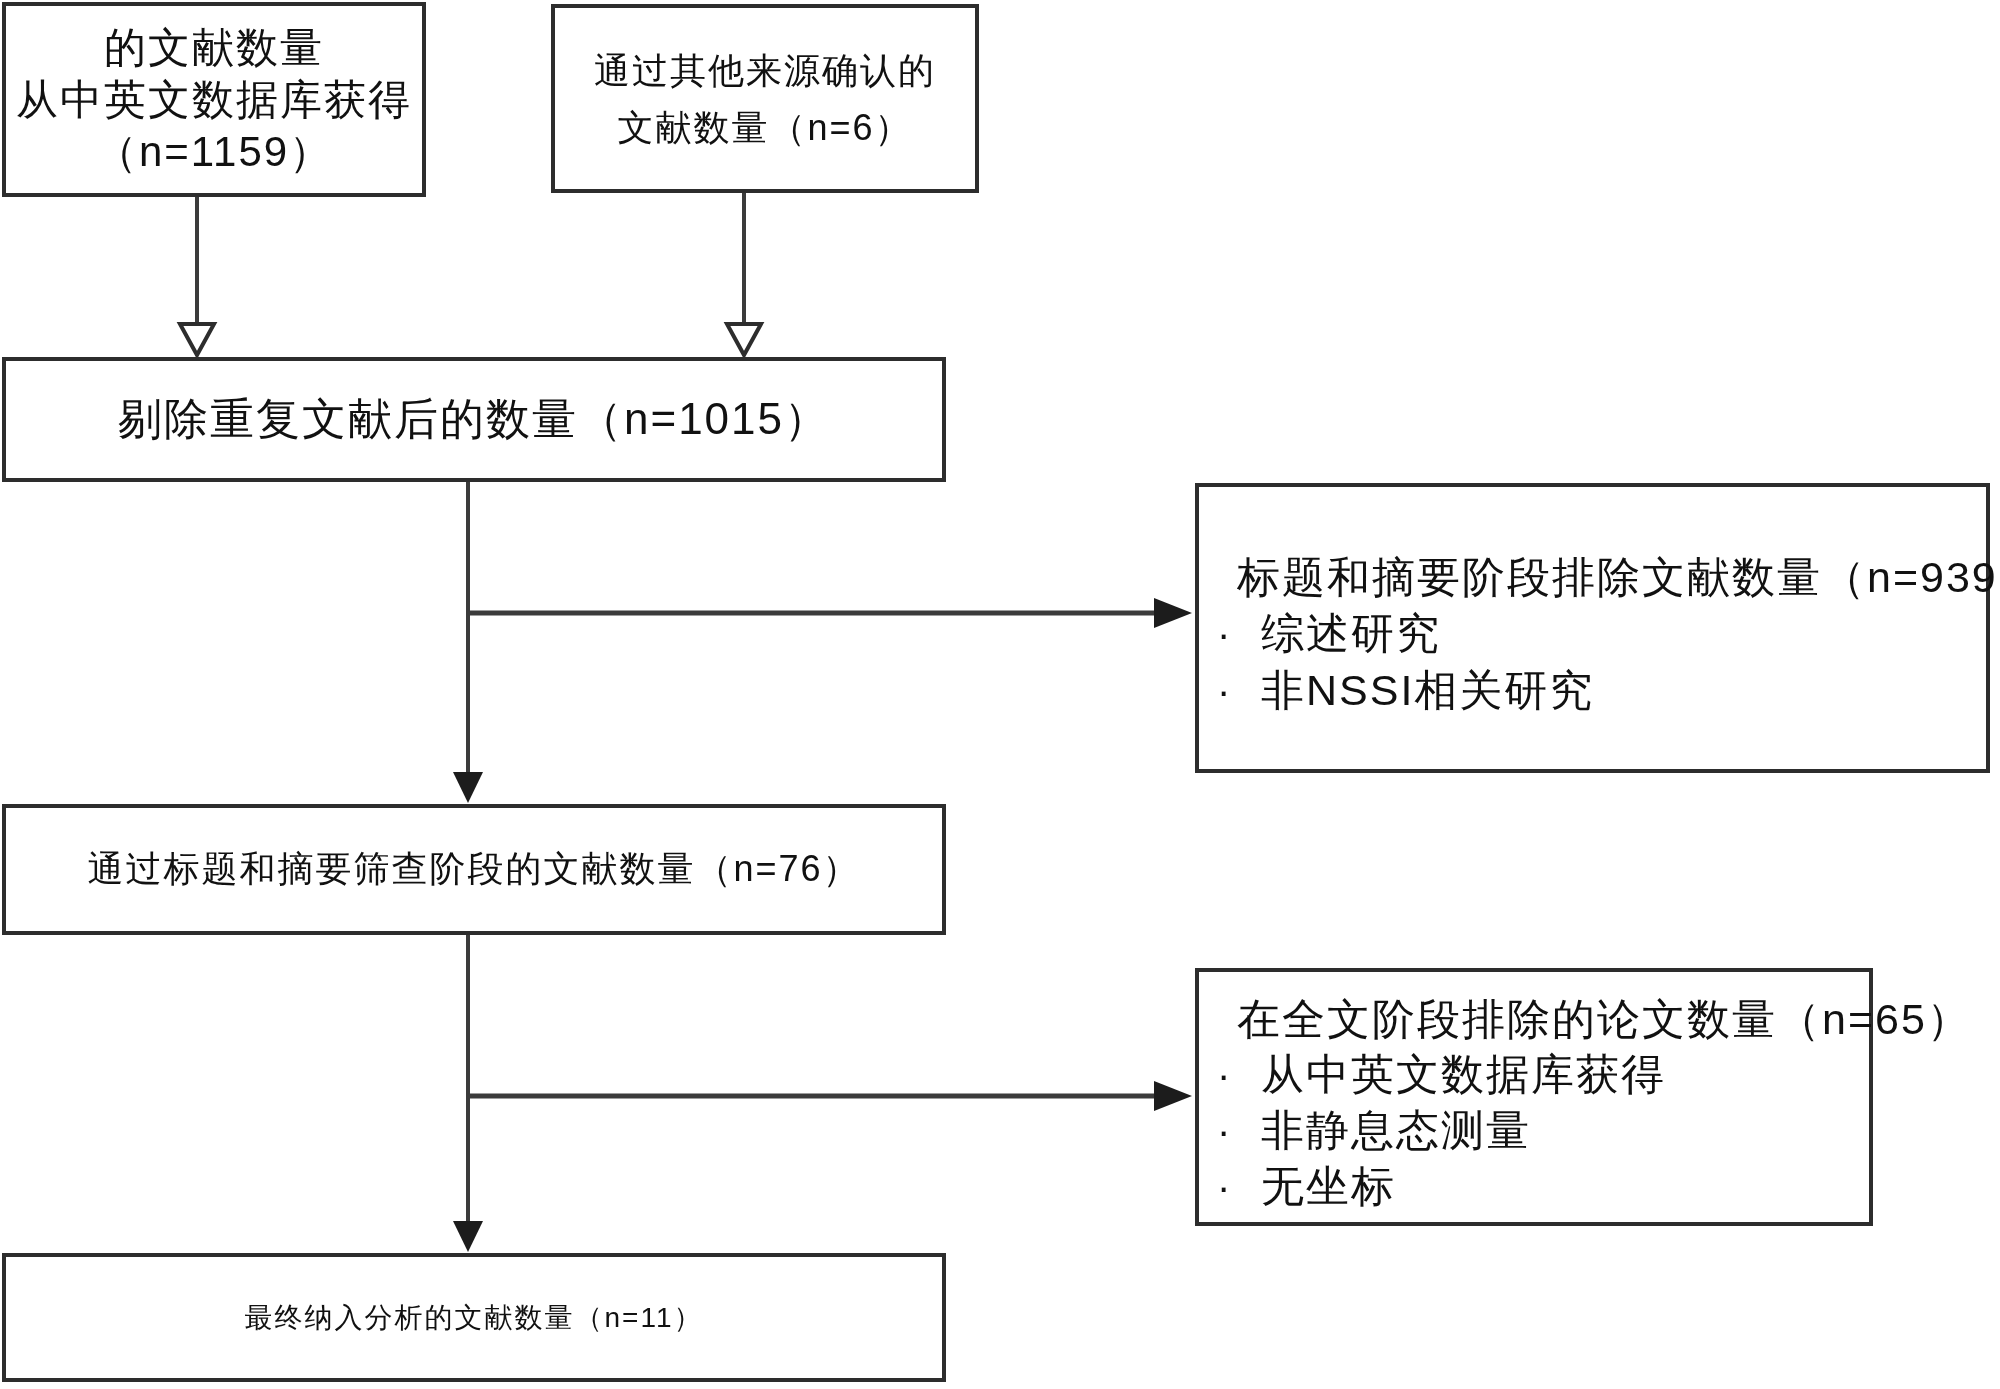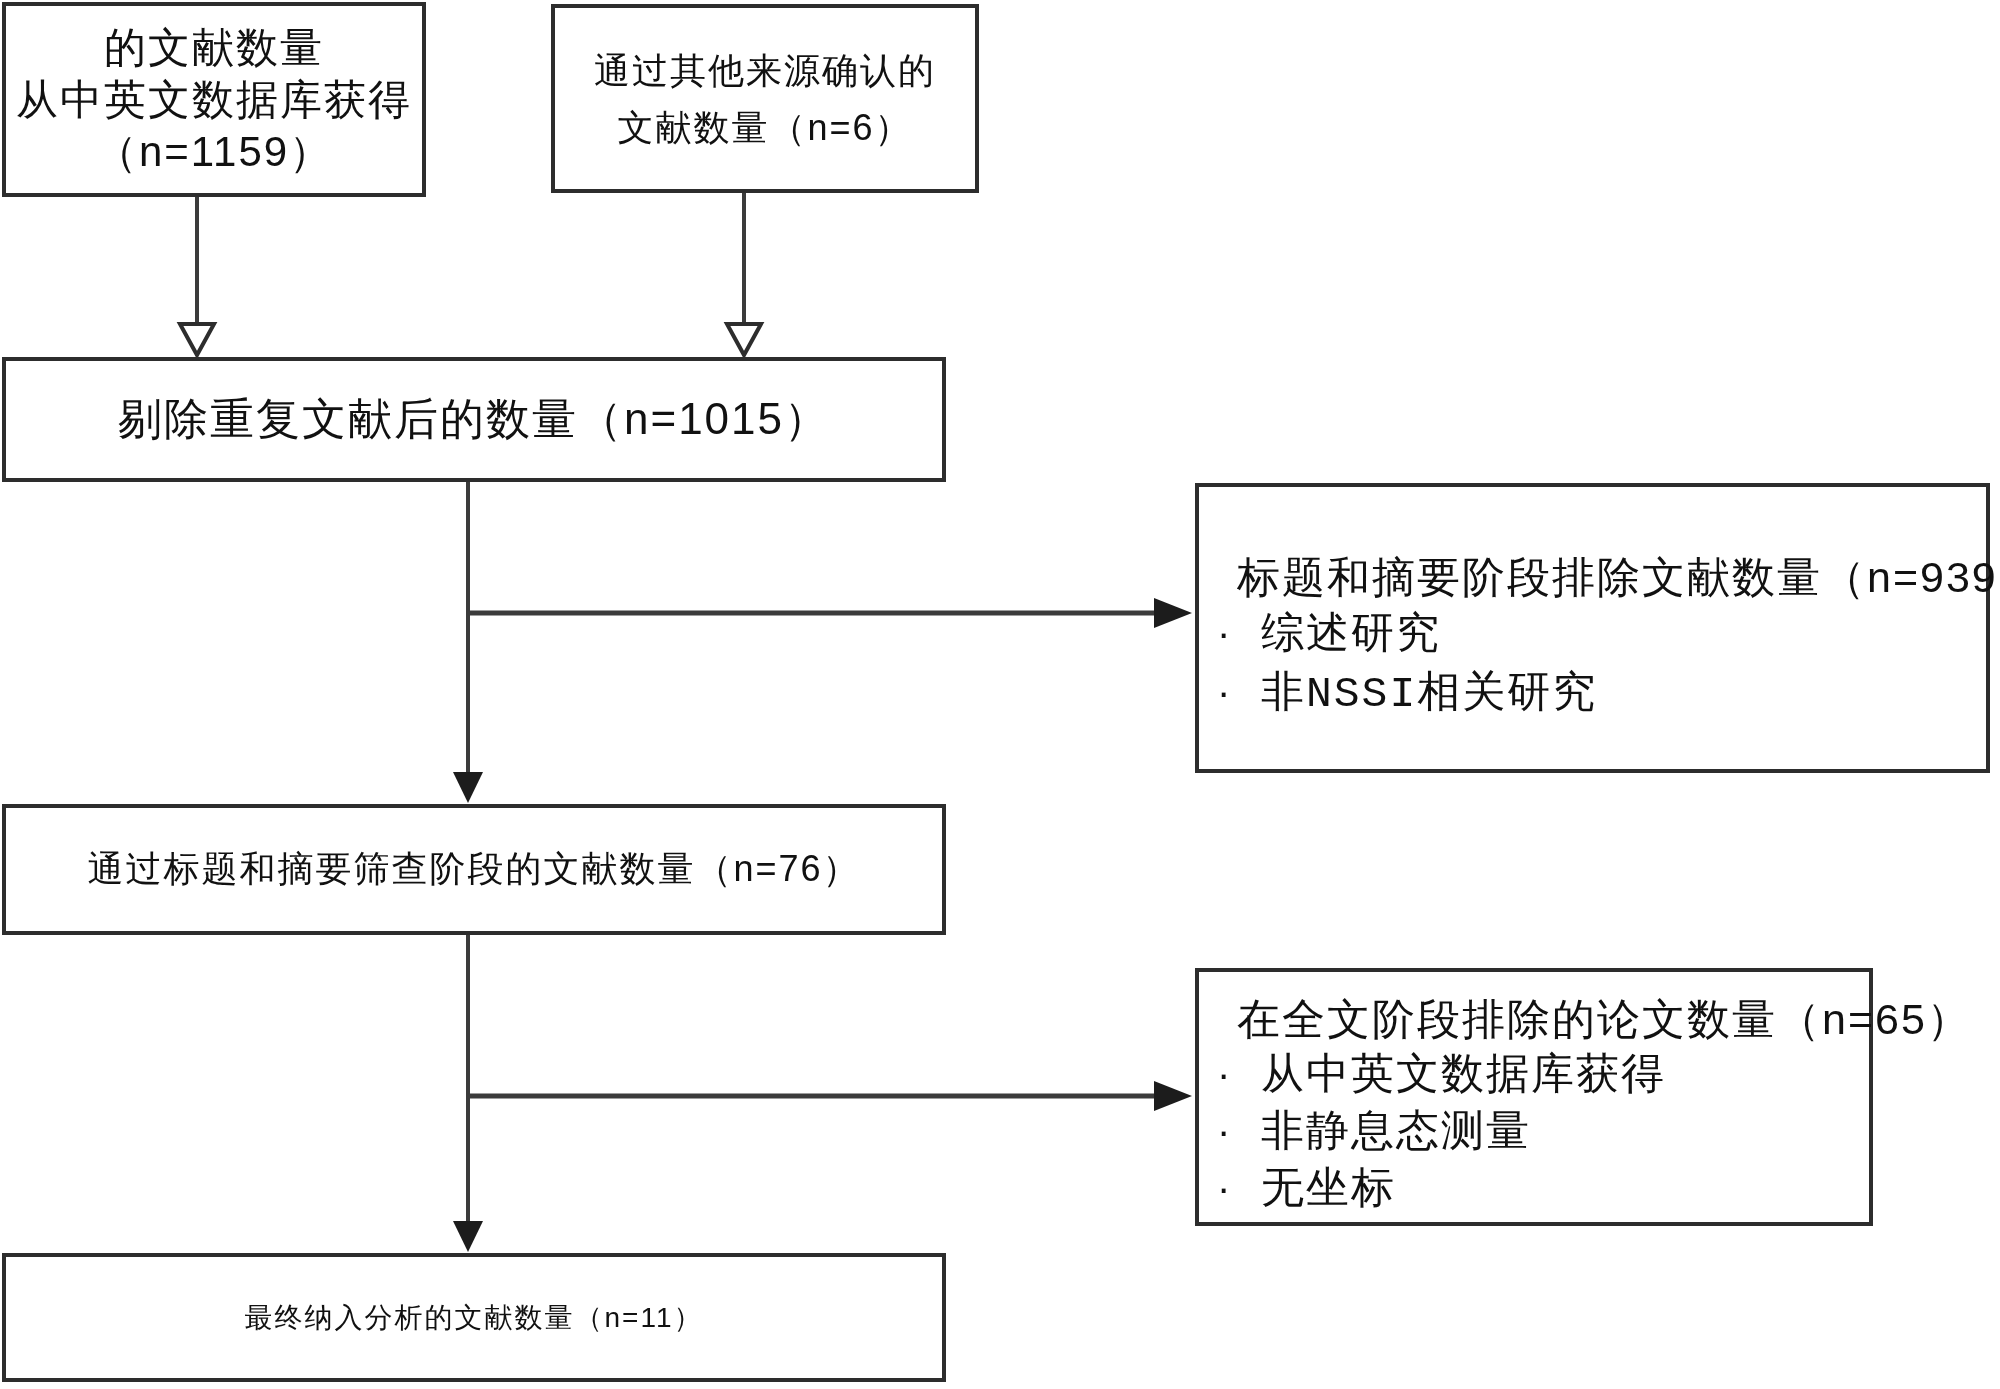--- a/index.html
+++ b/index.html
@@ -42,21 +42,21 @@
   }
   .rb1 { left: 1195px; top: 483px; width: 795px; height: 290px; padding: 62px 10px 0 38px; }
   .rb2 { left: 1195px; top: 968px; width: 678px; height: 258px; padding: 20px 10px 0 38px; line-height: 55px; }
   .bullet-row { display: flex; align-items: baseline; margin-left: -20px; }
   .bullet-dot {
     width: 44px;
     flex: 0 0 44px;
     text-align: left;
     font-size: 40px;
   }
-  .bullet-text { white-space: nowrap; font-family: Liberation Mono, monospace; }
+  .bullet-text { white-space: nowrap; }
   .nowrap { white-space: nowrap; }
 </style>
 </head>
 <body>
 
 <div id="canvas">
 
   <svg id="connector-layer" viewBox="0 0 2000 1389" xmlns="http://www.w3.org/2000/svg">
 
     <line x1="197" y1="196" x2="197" y2="324" stroke="#3b3b3b" stroke-width="4"></line>

